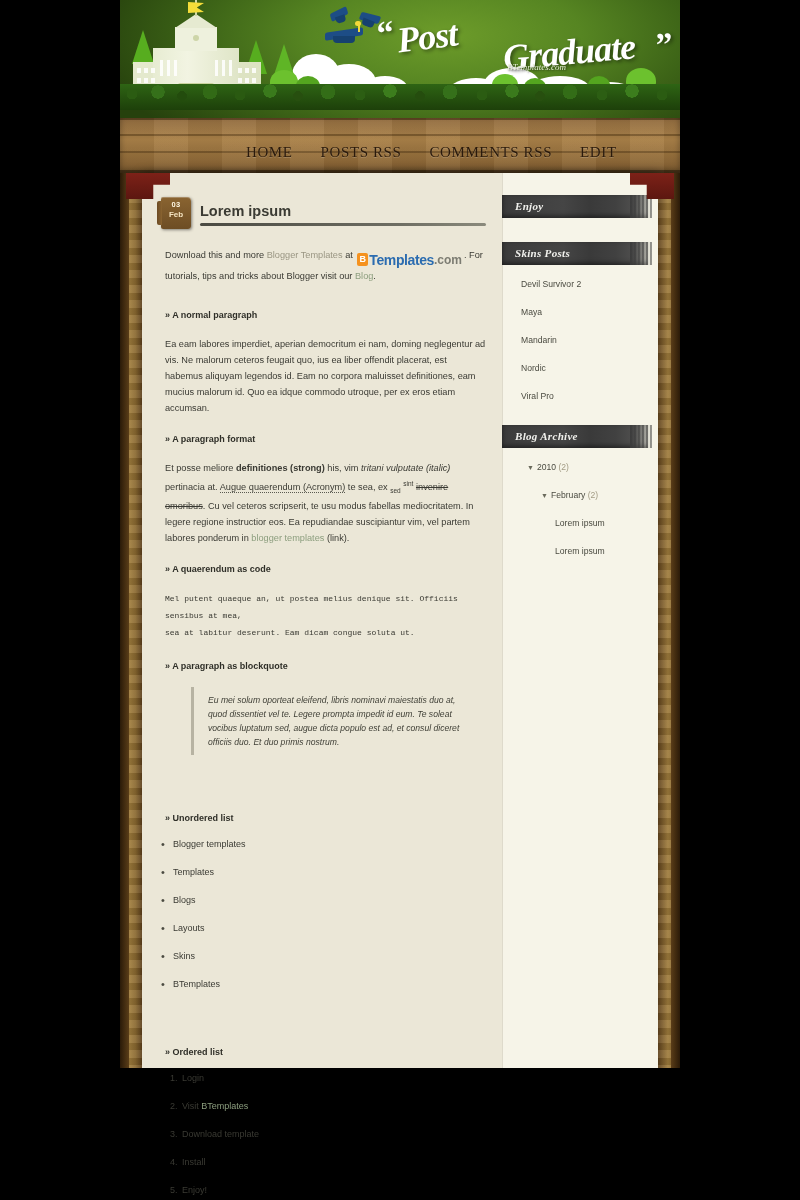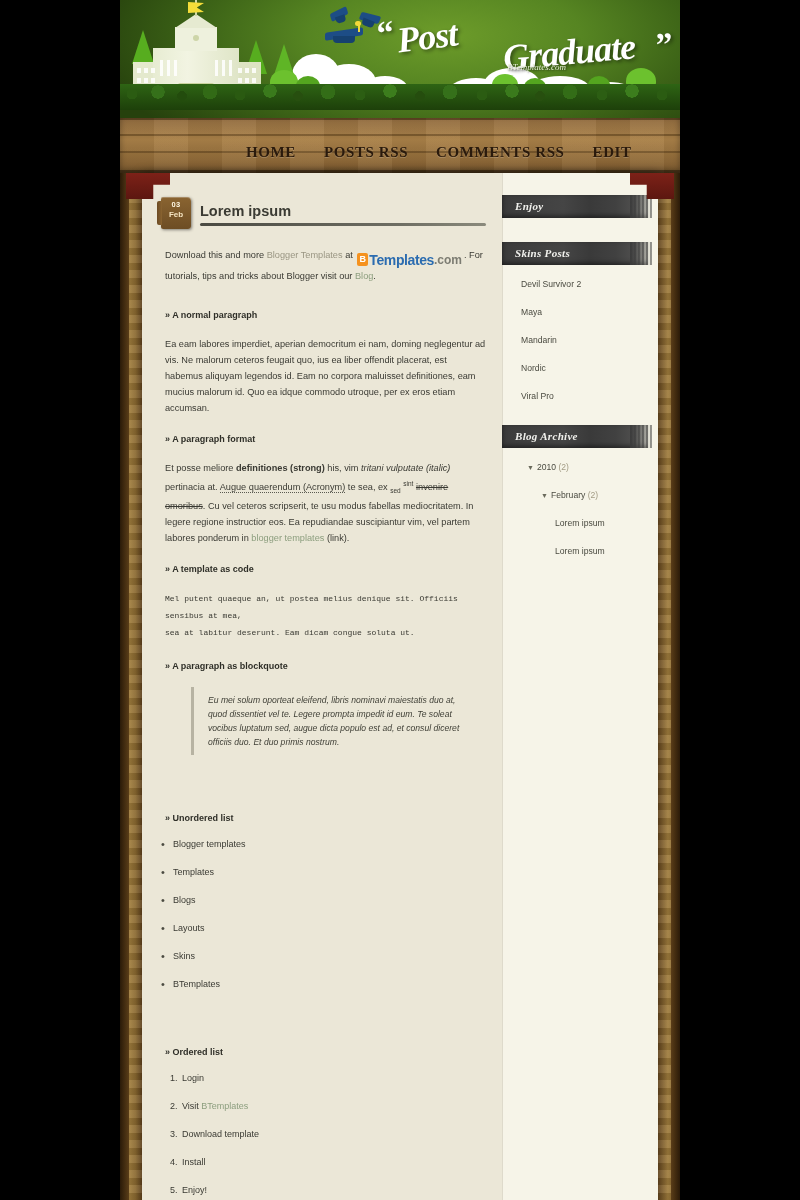--- a/index.html
+++ b/index.html
@@ -127,36 +127,35 @@
     position:relative; width:560px; height:55px;
     background:
       linear-gradient(to bottom, rgba(0,0,0,.30) 0 2px, rgba(255,255,255,.07) 2px 16px,
                       rgba(0,0,0,.22) 16px 18px, rgba(255,255,255,.05) 18px 33px,
                       rgba(0,0,0,.20) 33px 35px, rgba(255,255,255,.04) 35px 52px,
                       rgba(0,0,0,.35) 52px 55px),
       repeating-linear-gradient(90deg, rgba(0,0,0,.05) 0 34px, rgba(255,255,255,.04) 34px 68px),
       linear-gradient(to bottom, #8a6130, #a57a3e 40%, #7d5829);
     box-shadow: inset 0 -3px 6px rgba(0,0,0,.35);
     overflow:hidden;
-    font-weight:bold;
   }
   .nav-inner {
     position:absolute; left:0; top:26px; width:560px;
     display:flex; gap:28px; padding-left:126px;
   }
   .nav-inner a {
     font-family:"Liberation Serif", serif; font-size:15px; color:#2a1a0c;
     text-decoration:none; letter-spacing:.6px;
     text-shadow: 0 1px 0 rgba(255,255,255,.18);
     white-space:nowrap;
   }
 
   
   .body-frame {
-    position:relative; width:560px; height:1027px;
+    position:relative; width:560px; height:895px;
     background: linear-gradient(to bottom,#6a4a21,#8a6a33 30%,#6d4d22);
   }
   .wood-l, .wood-r {
     position:absolute; top:0; width:22px; height:100%;
     background:
       repeating-linear-gradient(to bottom, rgba(0,0,0,.10) 0 7px, rgba(255,255,255,.07) 7px 15px),
       linear-gradient(to right, #5f421d, #a07d3d 45%, #8b6a31 70%, #5b3f1b);
     z-index:3;
   }
   .wood-l { left:0; }
@@ -418,21 +417,21 @@
                     <span class="bt-c">.com</span>
                   </span><span>. For tutorials, tips and tricks about Blogger visit our </span><a href="#" class="lnk-b">Blog</a><span>.</span>
               </p>
 
               <div class="sec-head">» A normal paragraph</div>
               <p>Ea eam labores imperdiet, aperian democritum ei nam, doming neglegentur ad vis. Ne malorum ceteros feugait quo, ius ea liber offendit placerat, est habemus aliquyam legendos id. Eam no corpora maluisset definitiones, eam mucius malorum id. Quo ea idque commodo utroque, per ex eros etiam accumsan.</p>
 
               <div class="sec-head">» A paragraph format</div>
               <p><span>Et posse meliore </span><strong>definitiones (strong)</strong><span> his, vim </span><em>tritani vulputate (italic)</em><span> pertinacia at. </span><span class="acro">Augue quaerendum (Acronym)</span><span> te sea, ex </span><span class="sub">sed</span><span> </span><span class="sup">sint</span><span> </span><span class="strike">invenire omoribus</span><span>. Cu vel ceteros scripserit, te usu modus fabellas mediocritatem. In legere regione instructior eos. Ea repudiandae suscipiantur vim, vel partem labores ponderum in </span><a href="#" class="lnk-b">blogger templates</a><span> (link).</span></p>
 
-              <div class="sec-head">» A template as code</div>
+              <div class="sec-head">» A quaerendum as code</div>
               <code class="block">Mel putent quaeque an, ut postea melius denique sit. Officiis sensibus at mea,
 sea at labitur deserunt. Eam dicam congue soluta ut.</code>
 
               <div class="sec-head">» A paragraph as blockquote</div>
               <blockquote>Eu mei solum oporteat eleifend, libris nominavi maiestatis duo at, quod dissentiet vel te. Legere prompta impedit id eum. Te soleat vocibus luptatum sed, augue dicta populo est ad, et consul diceret officiis duo. Et duo primis nostrum.</blockquote>
 
               <div style="height:38px"></div>
               <div class="sec-head">» Unordered list</div>
               <ul class="plain" id="ul-list">
                   <li>Blogger templates</li>

